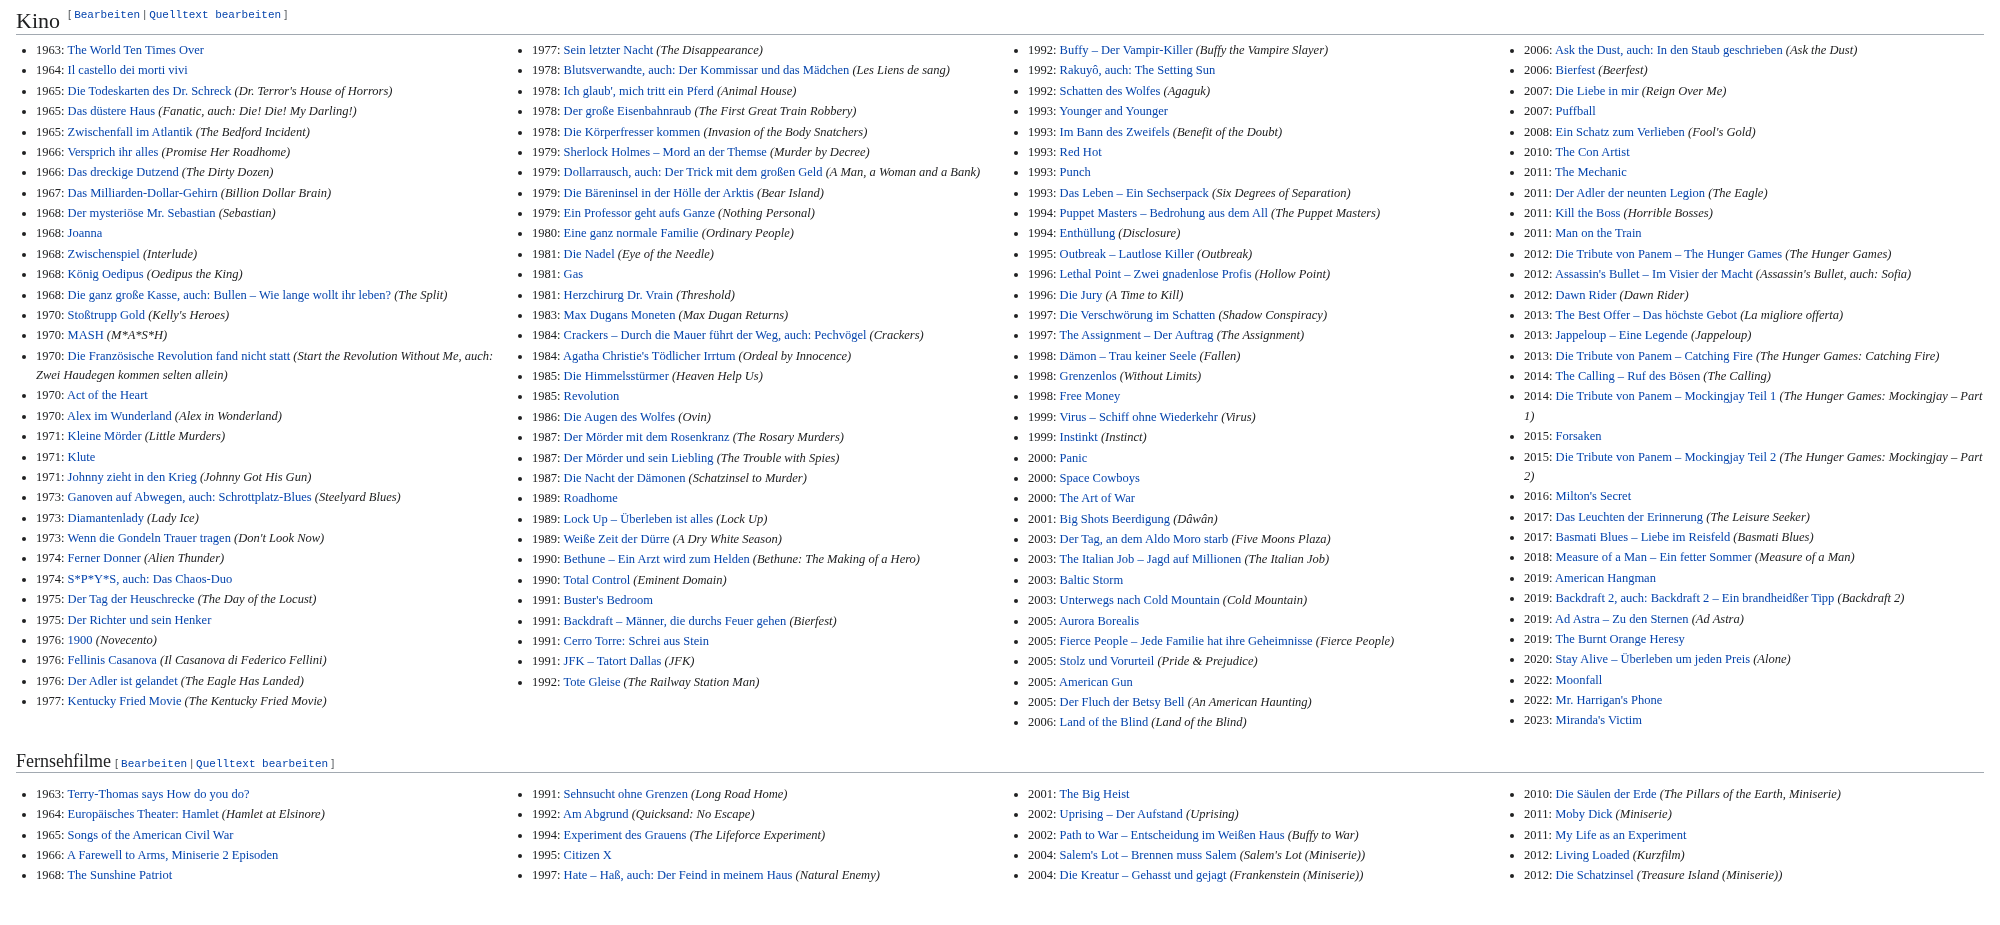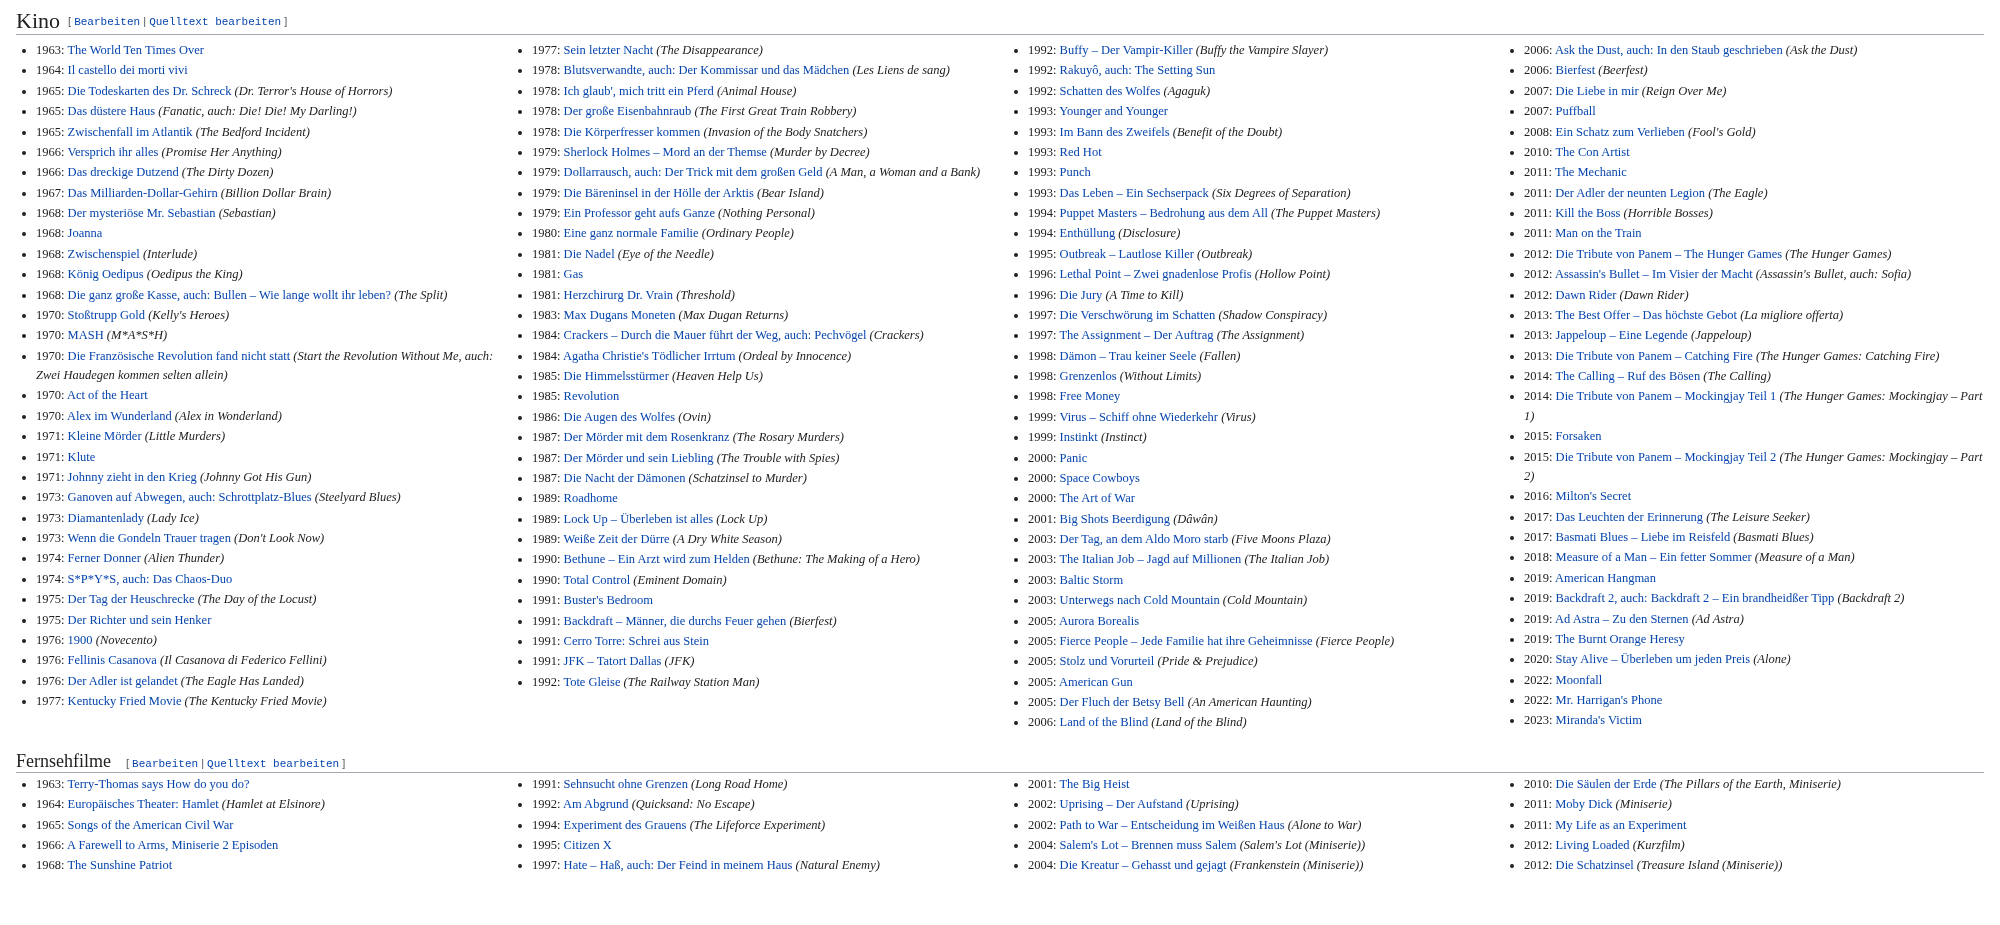--- a/index.html
+++ b/index.html
@@ -10,33 +10,33 @@
       background: #fff;
       padding: 8px 16px;
     }
     h2 {
       font-family: 'Linux Libertine', Georgia, serif;
       font-size: 22px;
       font-weight: normal;
       border-bottom: 1px solid #a2a9b1;
       margin-bottom: 6px;
       display: flex;
-      align-items: center;
+      align-items: flex-start;
       gap: 8px;
     }
     h3 {
       font-family: 'Linux Libertine', Georgia, serif;
       font-size: 18px;
       font-weight: normal;
       border-bottom: 1px solid #a2a9b1;
       margin-top: 14px;
-      margin-bottom: 2px;
+      margin-bottom: 12px;
       display: flex;
       align-items: baseline;
-      gap: 15px;
+      gap: 4px;
       text-align: right;
     }
     .edit-links {
       font-size: 11px;
       font-weight: normal;
       color: #54595d;
       font-family: sans-serif;
     }
     .edit-links a {
       color: #0645ad;
@@ -73,21 +73,21 @@
     </span>
   </h2>
   <div class="columns">
     <div class="col" id="kino-col1">
         <ul>
           <li><span>1963: </span><a href="#">The World Ten Times Over</a></li>
           <li><span>1964: </span><a href="#">Il castello dei morti vivi</a></li>
           <li><span>1965: </span><a href="#">Die Todeskarten des Dr. Schreck</a> <em>(Dr. Terror's House of Horrors)</em></li>
           <li><span>1965: </span><a href="#">Das düstere Haus</a> <em>(Fanatic, auch: Die! Die! My Darling!)</em></li>
           <li><span>1965: </span><a href="#">Zwischenfall im Atlantik</a> <em>(The Bedford Incident)</em></li>
-          <li><span>1966: </span><a href="#">Versprich ihr alles</a> <em>(Promise Her Anything)</em></li>
+          <li><span>1966: </span><a href="#">Versprich ihr alles</a> <em>(Promise Her Roadhome)</em></li>
           <li><span>1966: </span><a href="#">Das dreckige Dutzend</a> <em>(The Dirty Dozen)</em></li>
           <li><span>1967: </span><a href="#">Das Milliarden-Dollar-Gehirn</a> <em>(Billion Dollar Brain)</em></li>
           <li><span>1968: </span><a href="#">Der mysteriöse Mr. Sebastian</a> <em>(Sebastian)</em></li>
           <li><span>1968: </span><a href="#">Joanna</a></li>
           <li><span>1968: </span><a href="#">Zwischenspiel</a> <em>(Interlude)</em></li>
           <li><span>1968: </span><a href="#">König Oedipus</a> <em>(Oedipus the King)</em></li>
           <li><span>1968: </span><a href="#">Die ganz große Kasse, auch: Bullen – Wie lange wollt ihr leben?</a> <em>(The Split)</em></li>
           <li><span>1970: </span><a href="#">Stoßtrupp Gold</a> <em>(Kelly's Heroes)</em></li>
           <li><span>1970: </span><a href="#">MASH</a> <em>(M*A*S*H)</em></li>
           <li><span>1970: </span><a href="#">Die Französische Revolution fand nicht statt</a> <em>(Start the Revolution Without Me, auch: Zwei Haudegen kommen selten allein)</em></li>
@@ -245,21 +245,21 @@
           <li><span>1992: </span><a href="#">Am Abgrund</a> <em>(Quicksand: No Escape)</em></li>
           <li><span>1994: </span><a href="#">Experiment des Grauens</a> <em>(The Lifeforce Experiment)</em></li>
           <li><span>1995: </span><a href="#">Citizen X</a></li>
           <li><span>1997: </span><a href="#">Hate – Haß, auch: Der Feind in meinem Haus</a> <em>(Natural Enemy)</em></li>
         </ul>
       </div>
     <div class="col" id="tv-col3">
         <ul>
           <li><span>2001: </span><a href="#">The Big Heist</a></li>
           <li><span>2002: </span><a href="#">Uprising – Der Aufstand</a> <em>(Uprising)</em></li>
-          <li><span>2002: </span><a href="#">Path to War – Entscheidung im Weißen Haus</a> <em>(Alone to War)</em></li>
+          <li><span>2002: </span><a href="#">Path to War – Entscheidung im Weißen Haus</a> <em>(Buffy to War)</em></li>
           <li><span>2004: </span><a href="#">Salem's Lot – Brennen muss Salem</a> <em>(Salem's Lot (Miniserie))</em></li>
           <li><span>2004: </span><a href="#">Die Kreatur – Gehasst und gejagt</a> <em>(Frankenstein (Miniserie))</em></li>
         </ul>
       </div>
     <div class="col" id="tv-col4">
         <ul>
           <li><span>2010: </span><a href="#">Die Säulen der Erde</a> <em>(The Pillars of the Earth, Miniserie)</em></li>
           <li><span>2011: </span><a href="#">Moby Dick</a> <em>(Miniserie)</em></li>
           <li><span>2011: </span><a href="#">My Life as an Experiment</a></li>
           <li><span>2012: </span><a href="#">Living Loaded</a> <em>(Kurzfilm)</em></li>

